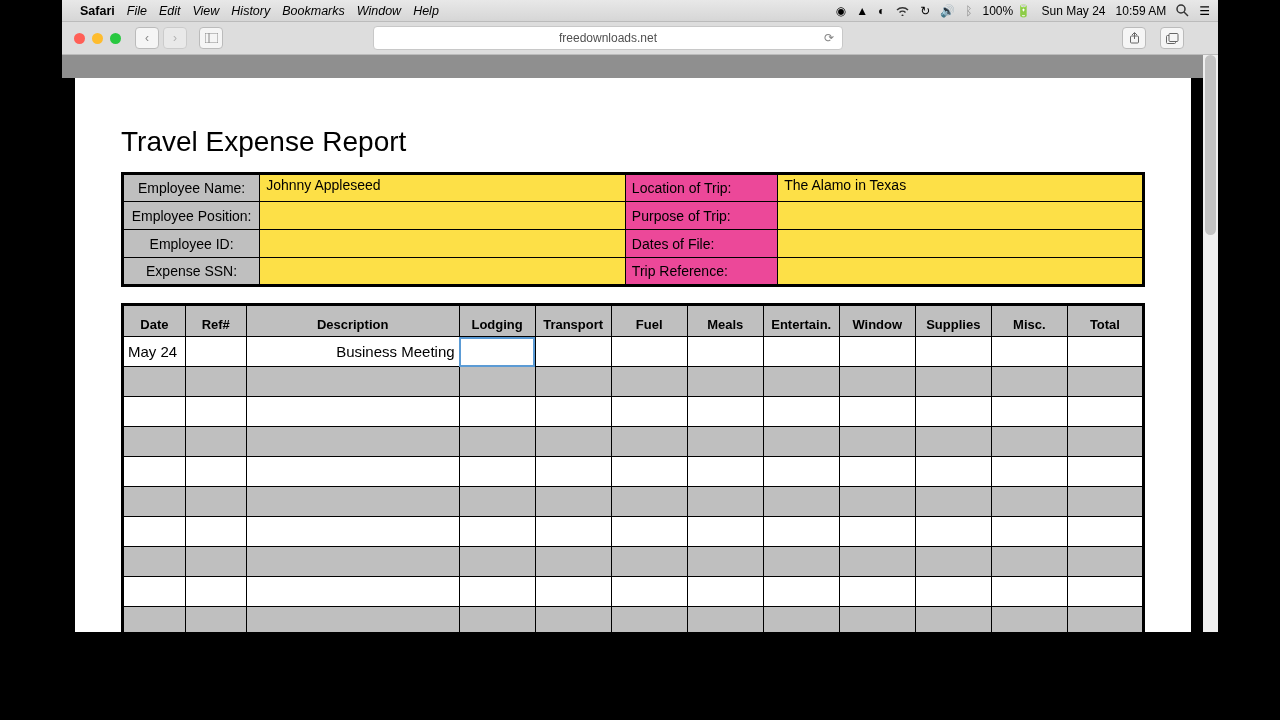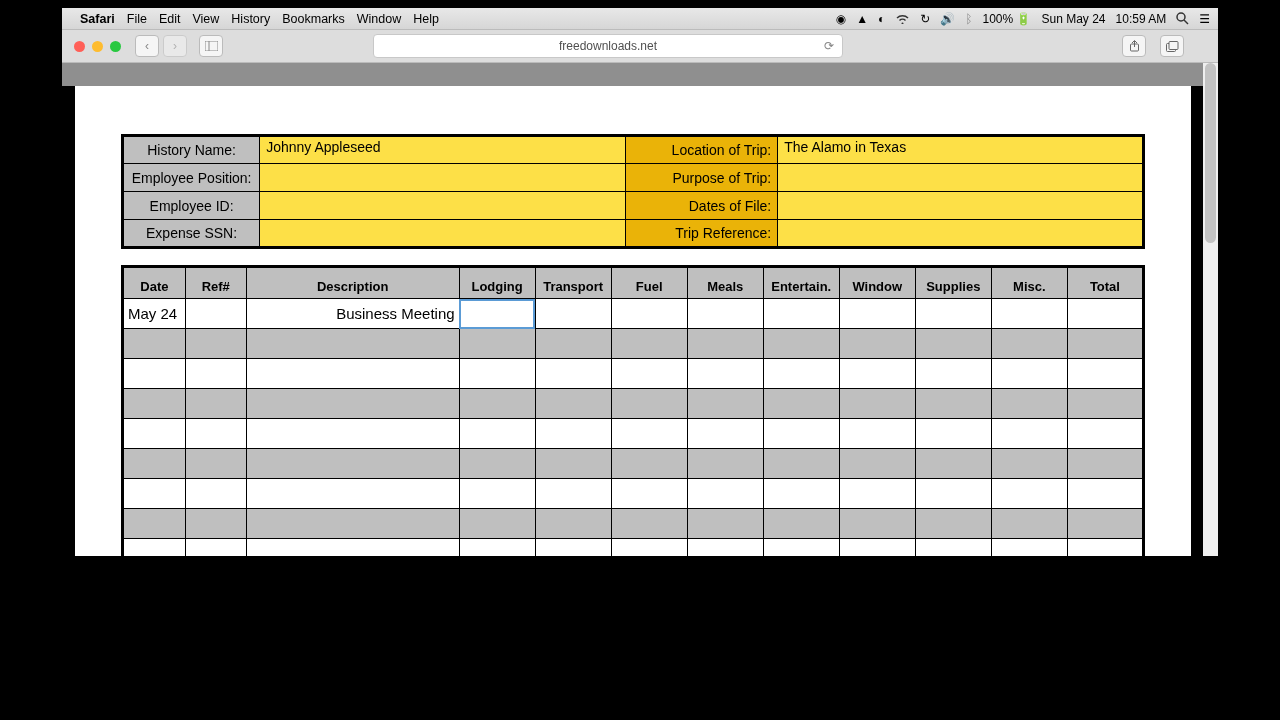--- a/index.html
+++ b/index.html
@@ -1,23 +1,23 @@
 <!DOCTYPE html>
 <html><head>
 <meta charset="utf-8">
 <style>
 * { margin:0; padding:0; box-sizing:border-box; }
 body { background:#000; font-family:"Helvetica Neue",Arial,sans-serif; font-size:13px; color:#000; }
-.screen { width:1280px; height:548px; margin:8px auto; position:relative; background:#000; overflow:hidden; }
+.screen { width:1280px; height:632px; margin:0 auto; position:relative; background:#000; overflow:hidden; }
 
 
 .menubar { position:absolute; top:0; left:62px; width:1156px; height:21px; background:linear-gradient(#e8e8e8,#d6d6d6); display:flex; align-items:center; padding:0 8px; font-size:12.5px; }
 .menubar .apple { font-size:14px; margin-right:10px; }
 .menubar .app { font-weight:bold; margin-right:12px; }
-.menubar .mi { margin-right:12px; }
+.menubar .mi { margin-right:12px;font-style:italic; }
 .menubar .spacer { flex:1; }
 .menubar .ri { margin-left:10px; display:inline-flex; align-items:center; font-size:12px; }
 
 
 .chrome { position:absolute; top:21px; left:62px; width:1156px; height:34px; background:#ddd; border-top:1px solid #bbb; border-bottom:1px solid #bbb; display:flex; align-items:center; }
 .traffic { display:flex; gap:7px; margin-left:12px; margin-right:14px; }
 .light { width:11px; height:11px; border-radius:50%; }
 .red { background:#ff5f57; } .yellow { background:#febc2e; } .green { background:#28c840; }
 .navbtn { width:24px; height:22px; border:1px solid #bbb; background:#f5f5f5; border-radius:4px; margin-right:4px; display:inline-flex; align-items:center; justify-content:center; color:#888; font-size:12px; }
 .navgroup { display:flex; margin-right:8px; }
@@ -32,21 +32,21 @@
 .scrollbar { position:absolute; top:55px; right:62px; width:15px; height:665px; background:#efefef; }
 .scrollthumb { position:absolute; top:0; left:2px; width:11px; height:180px; background:#c2c2c2; border-radius:6px; }
 
 
 .doc { padding:48px 46px 0 46px; }
 .title { font-size:28px; font-weight:400; margin-bottom:14px; font-family:Arial,sans-serif; }
 
 .info { width:100%; border-collapse:collapse; border:3px solid #000; margin-bottom:16px; }
 .info td { border:1px solid #000; height:28px; padding:0 6px; font-size:14px; }
 .info td.lbl { background:#bfbfbf; text-align:center; width:135px; font-size:14px; }
-.info td.lbl2 { background:#eab308; text-align:right; width:150px; font-size:14px; }
+.info td.lbl2 { background:#ec4899; text-align:left; width:150px; font-size:14px; }
 .info td.val { background:#fde047; width:360px; vertical-align:top; padding-top:2px; }
 
 .exp { width:100%; border-collapse:collapse; border:3px solid #000; table-layout:fixed; }
 .exp th { background:#bfbfbf; border:1px solid #000; font-weight:bold; font-size:13px; padding:4px 2px; height:32px; vertical-align:bottom; }
 .exp td { border:1px solid #000; height:30px; font-size:15px; padding:0 4px; }
 .exp tr.grey td { background:#bfbfbf; }
 .exp tr.white td { background:#fff; }
 .exp td.sel { background:#fff !important; outline:2px solid #5b9bd5; outline-offset:-2px; }
 .exp .c-date { width:62px; } .exp .c-ref { width:60px; } .exp .c-desc { width:210px; text-align:center;}
 .exp .c-lodg { width:75px;} .exp .c-trans{width:75px;} .exp .c-fuel{width:75px;}
@@ -128,25 +128,26 @@
     </div>
   </div>
 
   <div class="greyband"></div>
   <div class="scrollbar">
     <div class="scrollthumb"></div>
   </div>
 
   <div class="page">
     <div class="doc">
+      <div class="title">Travel Expense Report</div>
 
       <table class="info">
         <tbody>
             <tr>
-          <td class="lbl">History Name:</td>
+          <td class="lbl">Employee Name:</td>
           <td class="val">Johnny Appleseed</td>
           <td class="lbl2">Location of Trip:</td>
           <td class="val">The Alamo in Texas</td>
         </tr>
         <tr>
           <td class="lbl">Employee Position:</td>
           <td class="val"></td>
           <td class="lbl2">Purpose of Trip:</td>
           <td class="val"></td>
         </tr>

